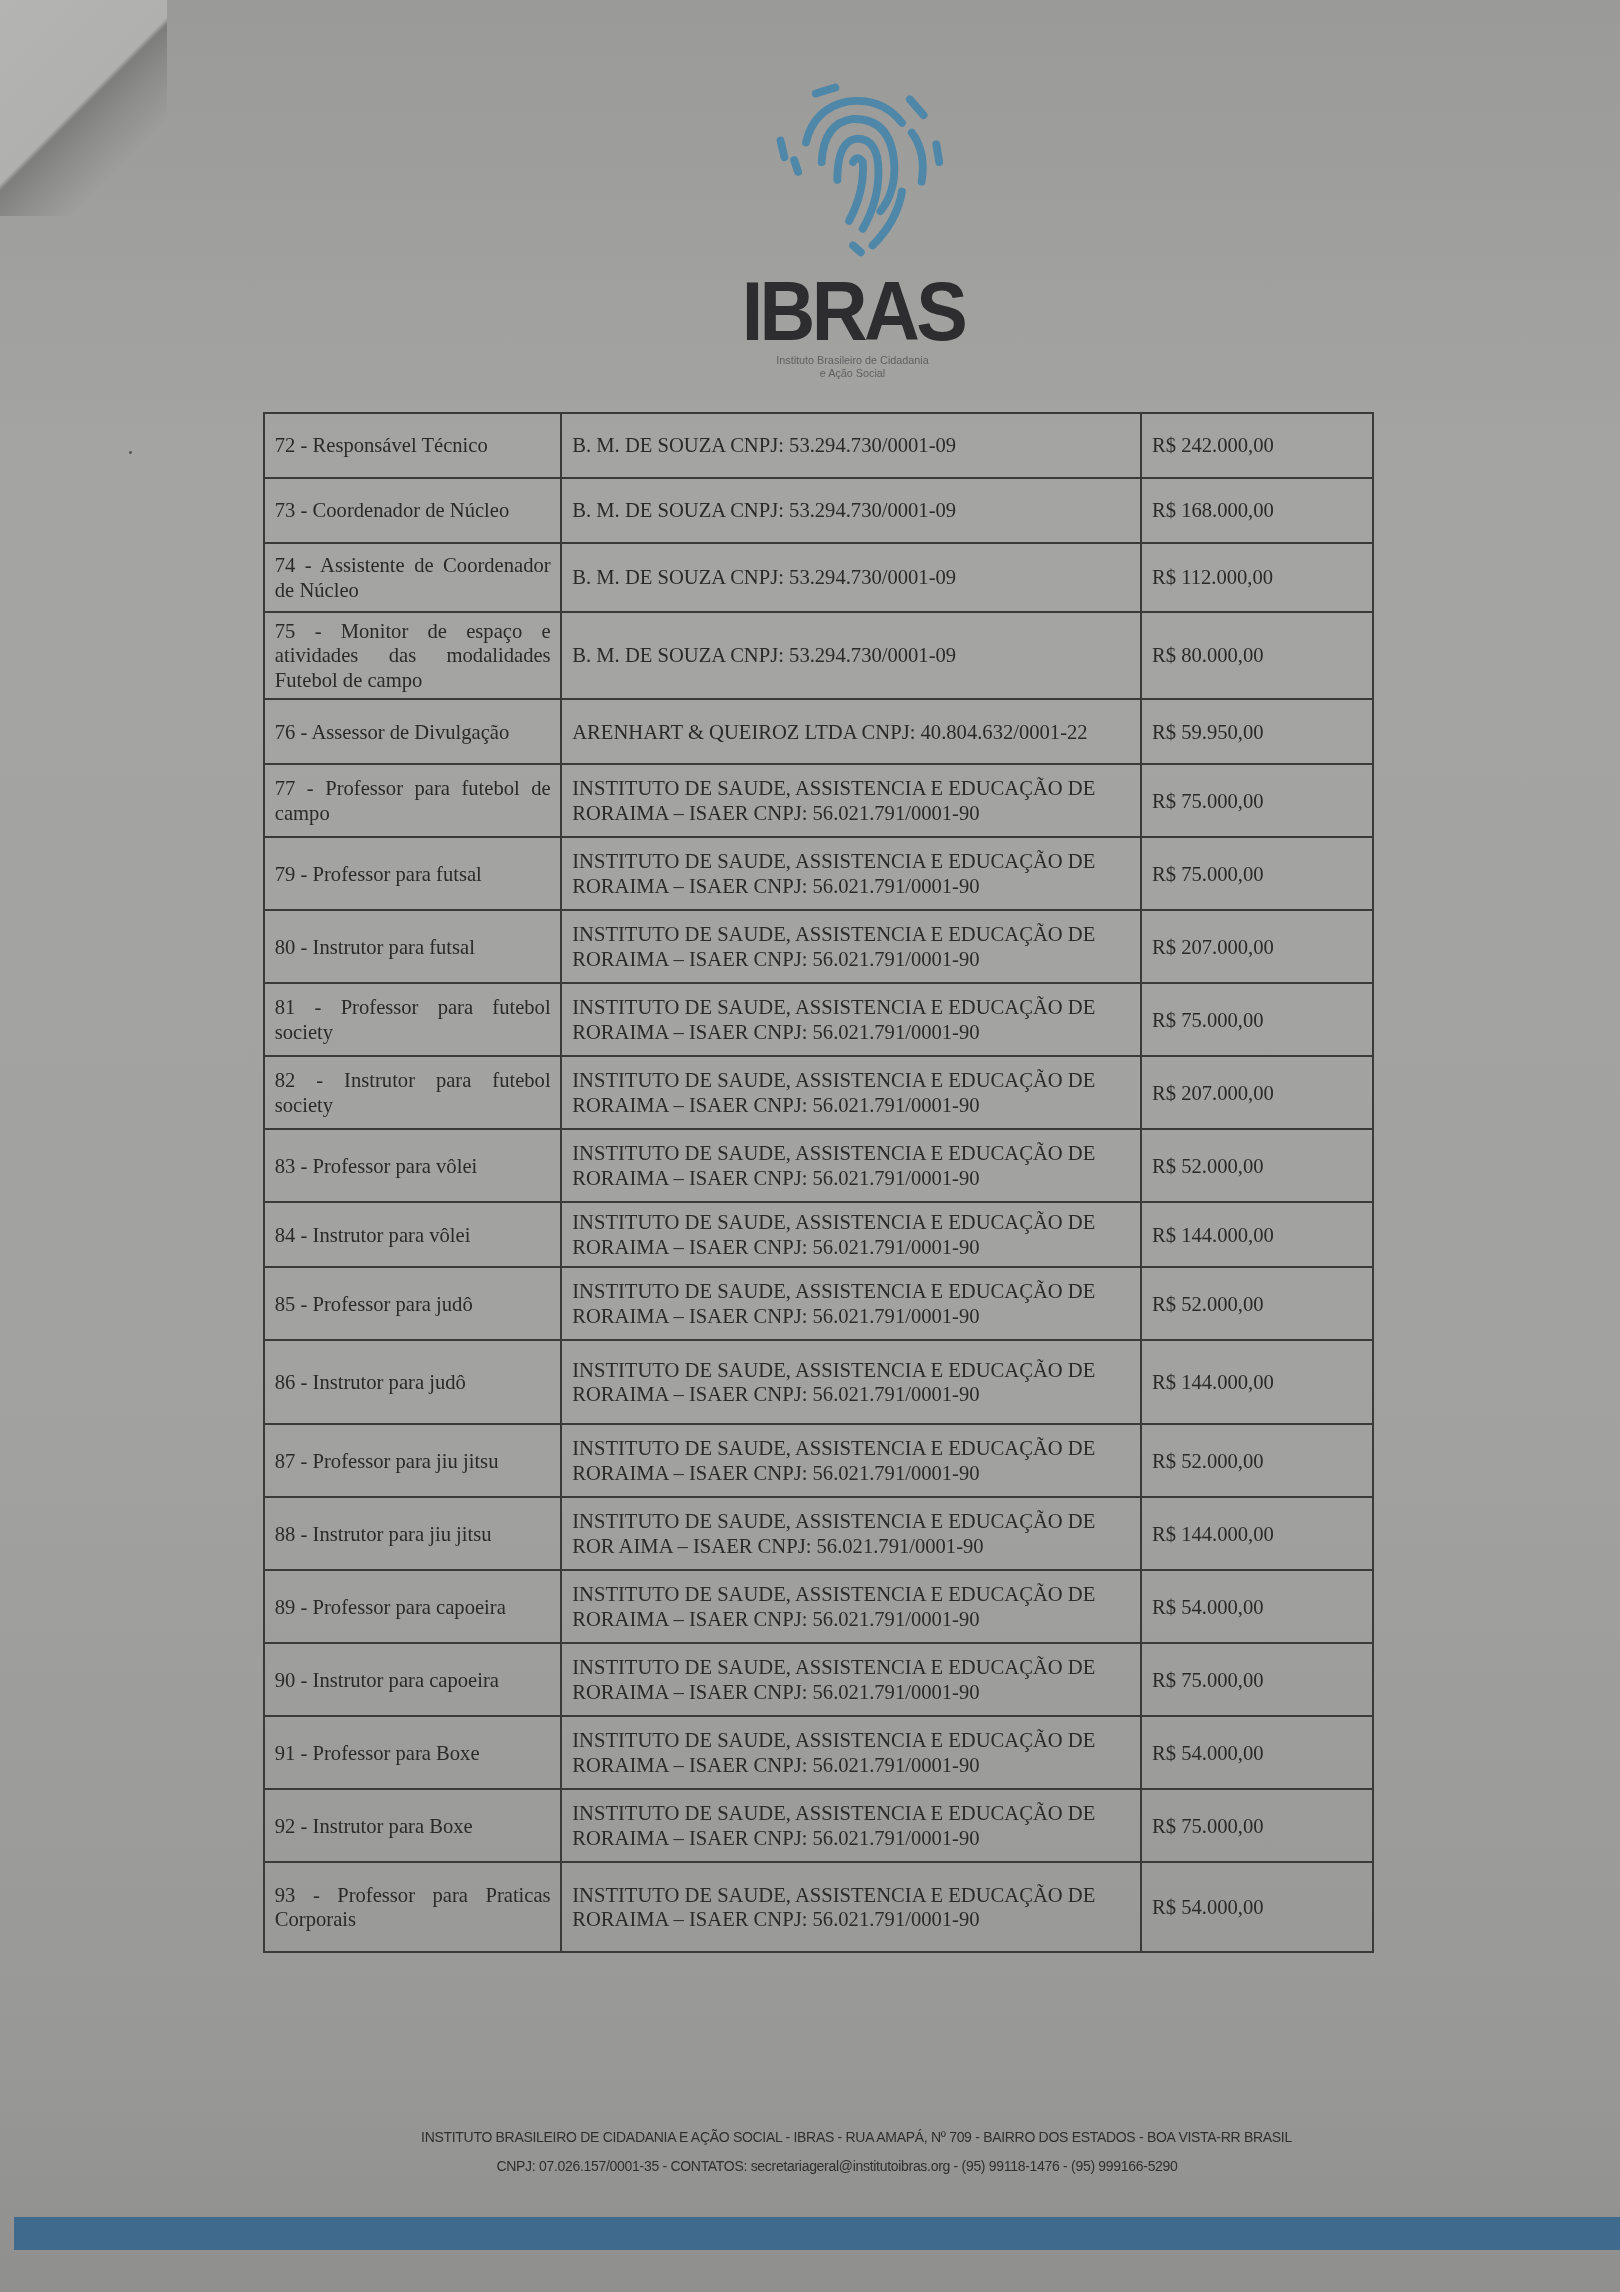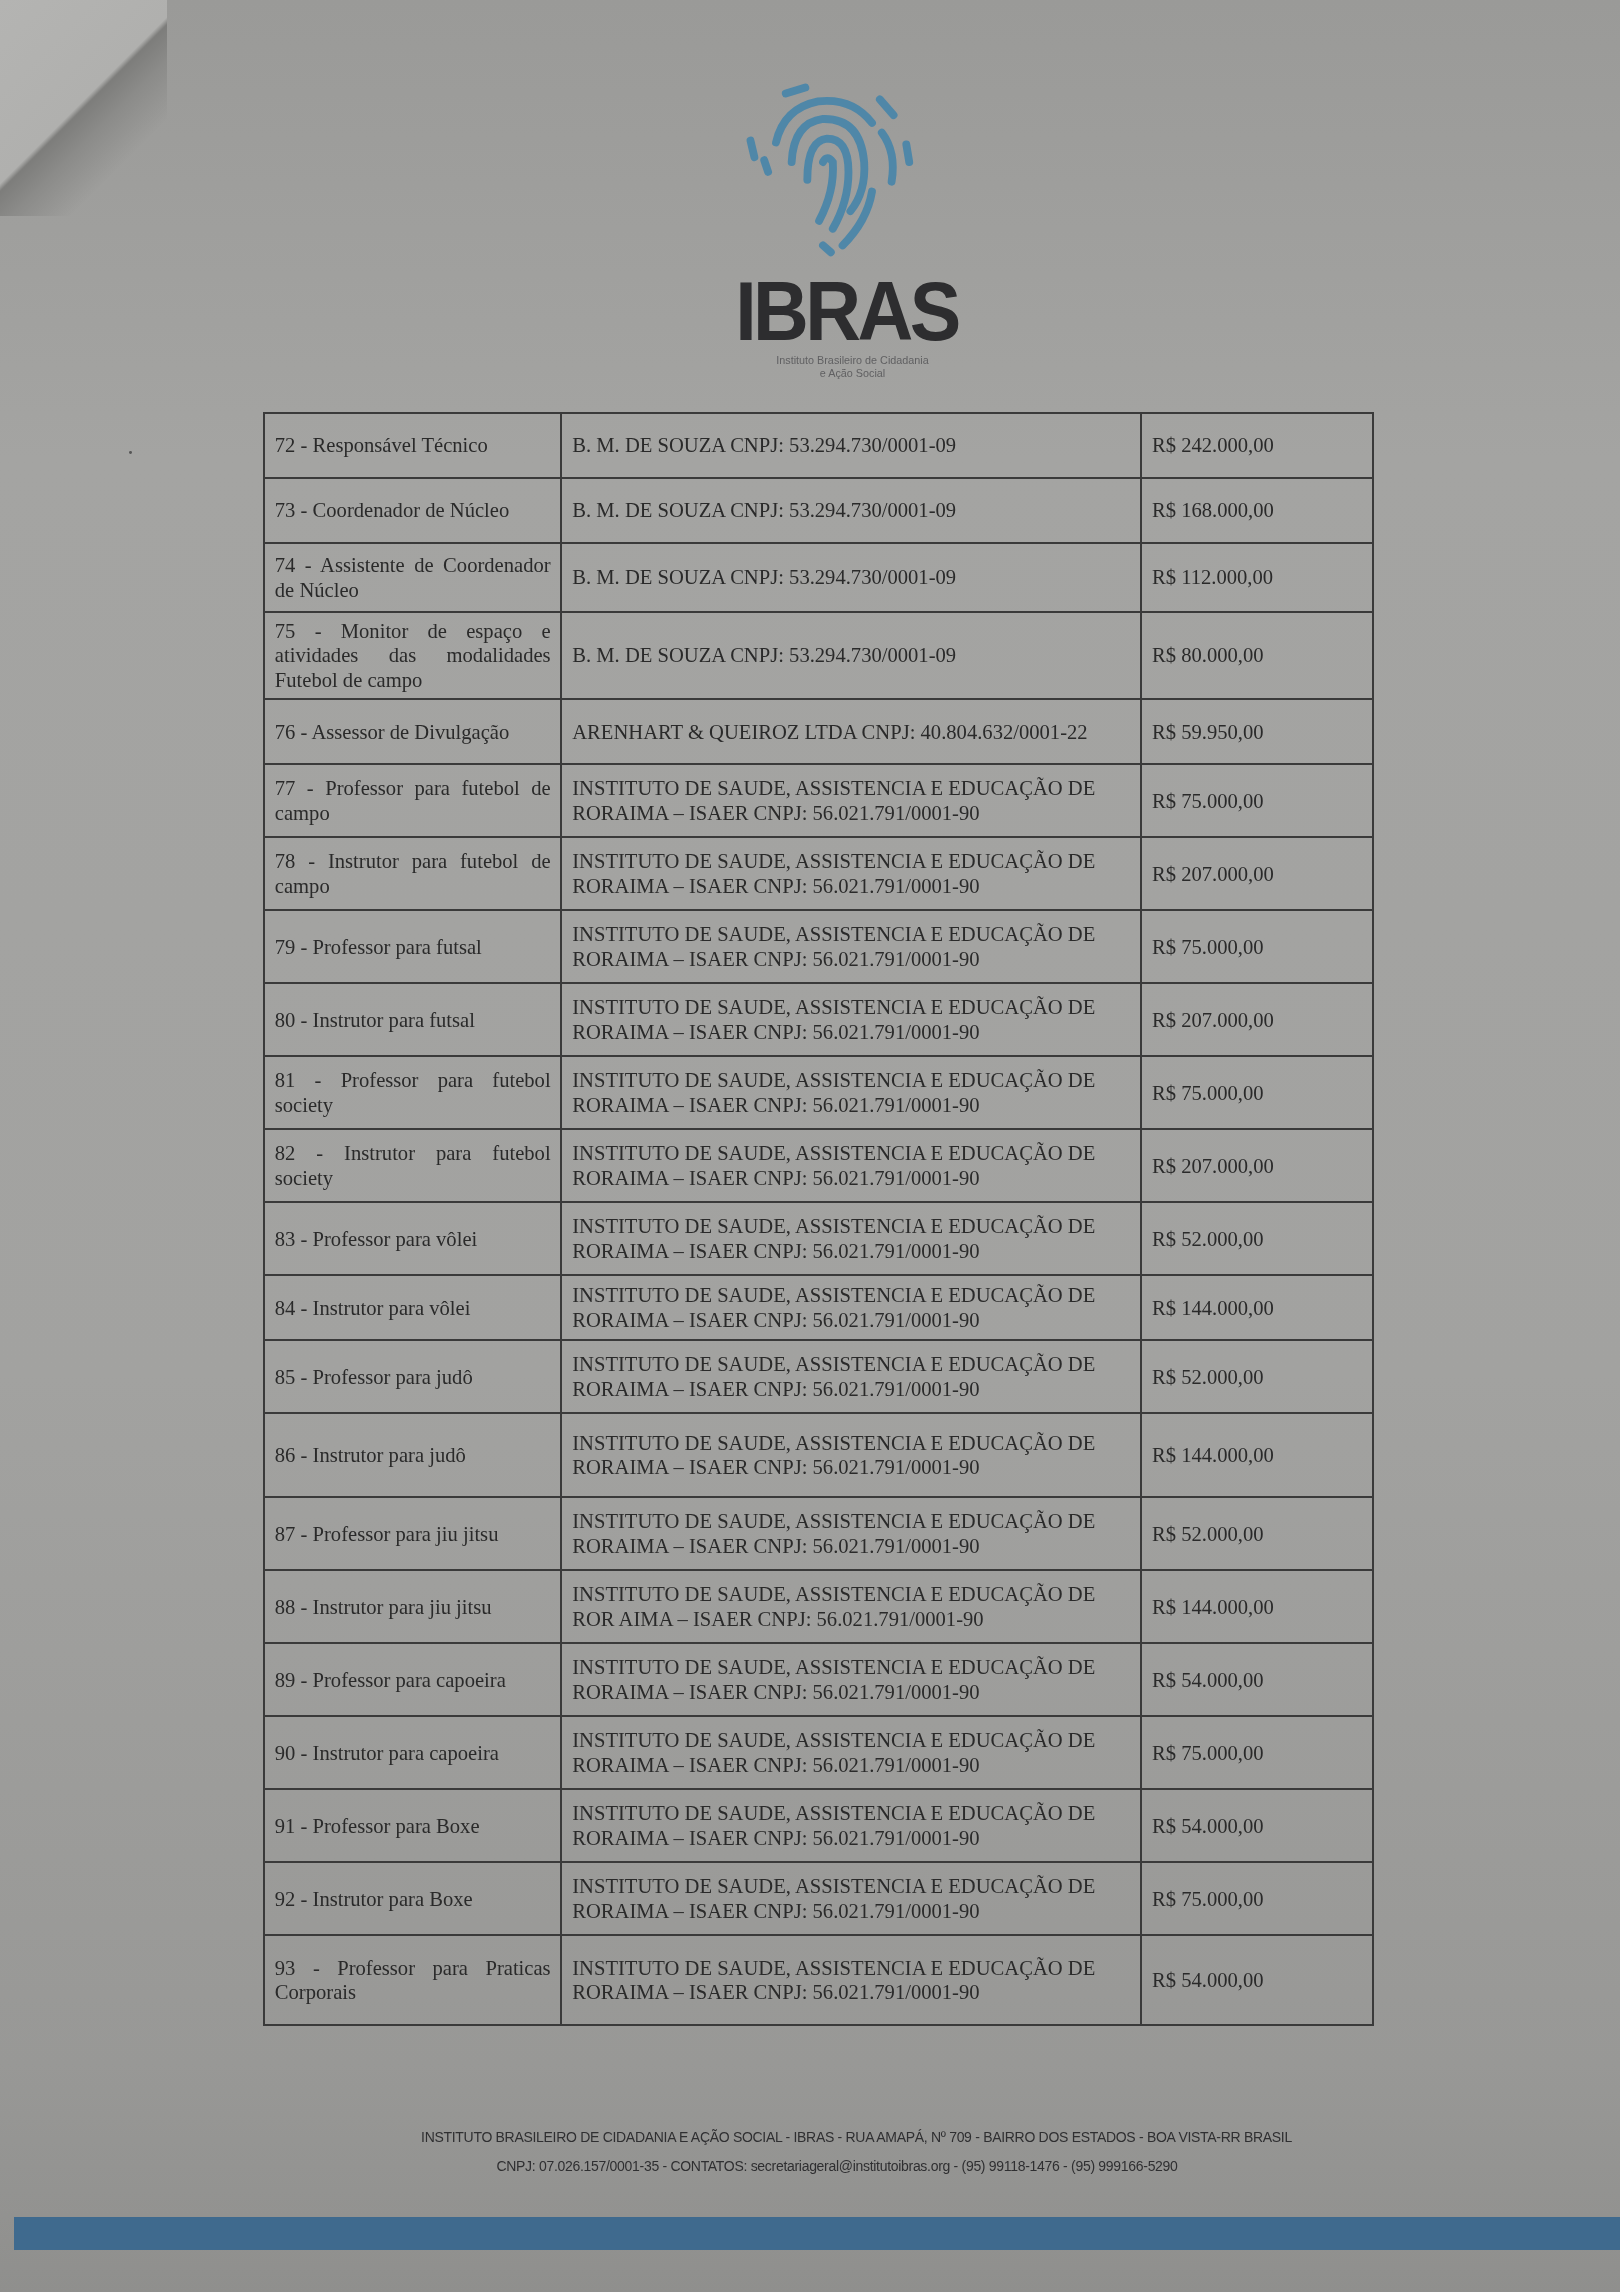--- a/index.html
+++ b/index.html
@@ -12,21 +12,21 @@
   .page {
     position: absolute; left: 0; top: 0; width: 1620px; height: 2293px;
     background: linear-gradient(180deg, #9a9a98 0%, #a4a4a2 20%, #a2a2a0 60%, #989896 90%, #8f8f8d 100%);
   }
   .corner-fold {
     position: absolute; left: 0; top: 0; width: 167px; height: 216px;
     background: linear-gradient(135deg, #b4b4b2 0%, #b0b0ae 48%, #7d7d7b 50%, #8c8c8a 60%, transparent 75%);
   }
   .logo {
     position: absolute; left: 725px; top: 64px; width: 255px; height: 328px;
-    display: flex; flex-direction: column; 
+    display: flex; flex-direction: column; align-items: center;
   }
   .logo svg { display: block; }
   .logo-word {
     font-family: "Liberation Sans", "DejaVu Sans", sans-serif;
     font-weight: bold; font-size: 84px; letter-spacing: -3.9px;
     color: #2d2d2f; line-height: 78px; margin-top: 2px;
     transform: scaleX(0.92);
   }
   .logo-sub {
     font-family: "Liberation Sans", "DejaVu Sans", sans-serif;
@@ -116,25 +116,20 @@
           <td class="role">76 - Assessor de Divulgação</td>
           <td class="contractor just">ARENHART &amp; QUEIROZ LTDA CNPJ: 40.804.632/0001-22</td>
           <td class="amount">R$ 59.950,00</td>
         </tr>
         <tr style="height: 73px;">
           <td class="role">77 - Professor para futebol de campo</td>
           <td class="contractor">INSTITUTO DE SAUDE, ASSISTENCIA E EDUCAÇÃO DE RORAIMA – ISAER CNPJ: 56.021.791/0001-90</td>
           <td class="amount">R$ 75.000,00</td>
         </tr>
         <tr style="height: 73px;">
-          <td class="role">78 - Instrutor para futebol de campo</td>
-          <td class="contractor">INSTITUTO DE SAUDE, ASSISTENCIA E EDUCAÇÃO DE RORAIMA – ISAER CNPJ: 56.021.791/0001-90</td>
-          <td class="amount">R$ 207.000,00</td>
-        </tr>
-        <tr style="height: 73px;">
           <td class="role">79 - Professor para futsal</td>
           <td class="contractor">INSTITUTO DE SAUDE, ASSISTENCIA E EDUCAÇÃO DE RORAIMA – ISAER CNPJ: 56.021.791/0001-90</td>
           <td class="amount">R$ 75.000,00</td>
         </tr>
         <tr style="height: 73px;">
           <td class="role">80 - Instrutor para futsal</td>
           <td class="contractor">INSTITUTO DE SAUDE, ASSISTENCIA E EDUCAÇÃO DE RORAIMA – ISAER CNPJ: 56.021.791/0001-90</td>
           <td class="amount">R$ 207.000,00</td>
         </tr>
         <tr style="height: 73px;">

